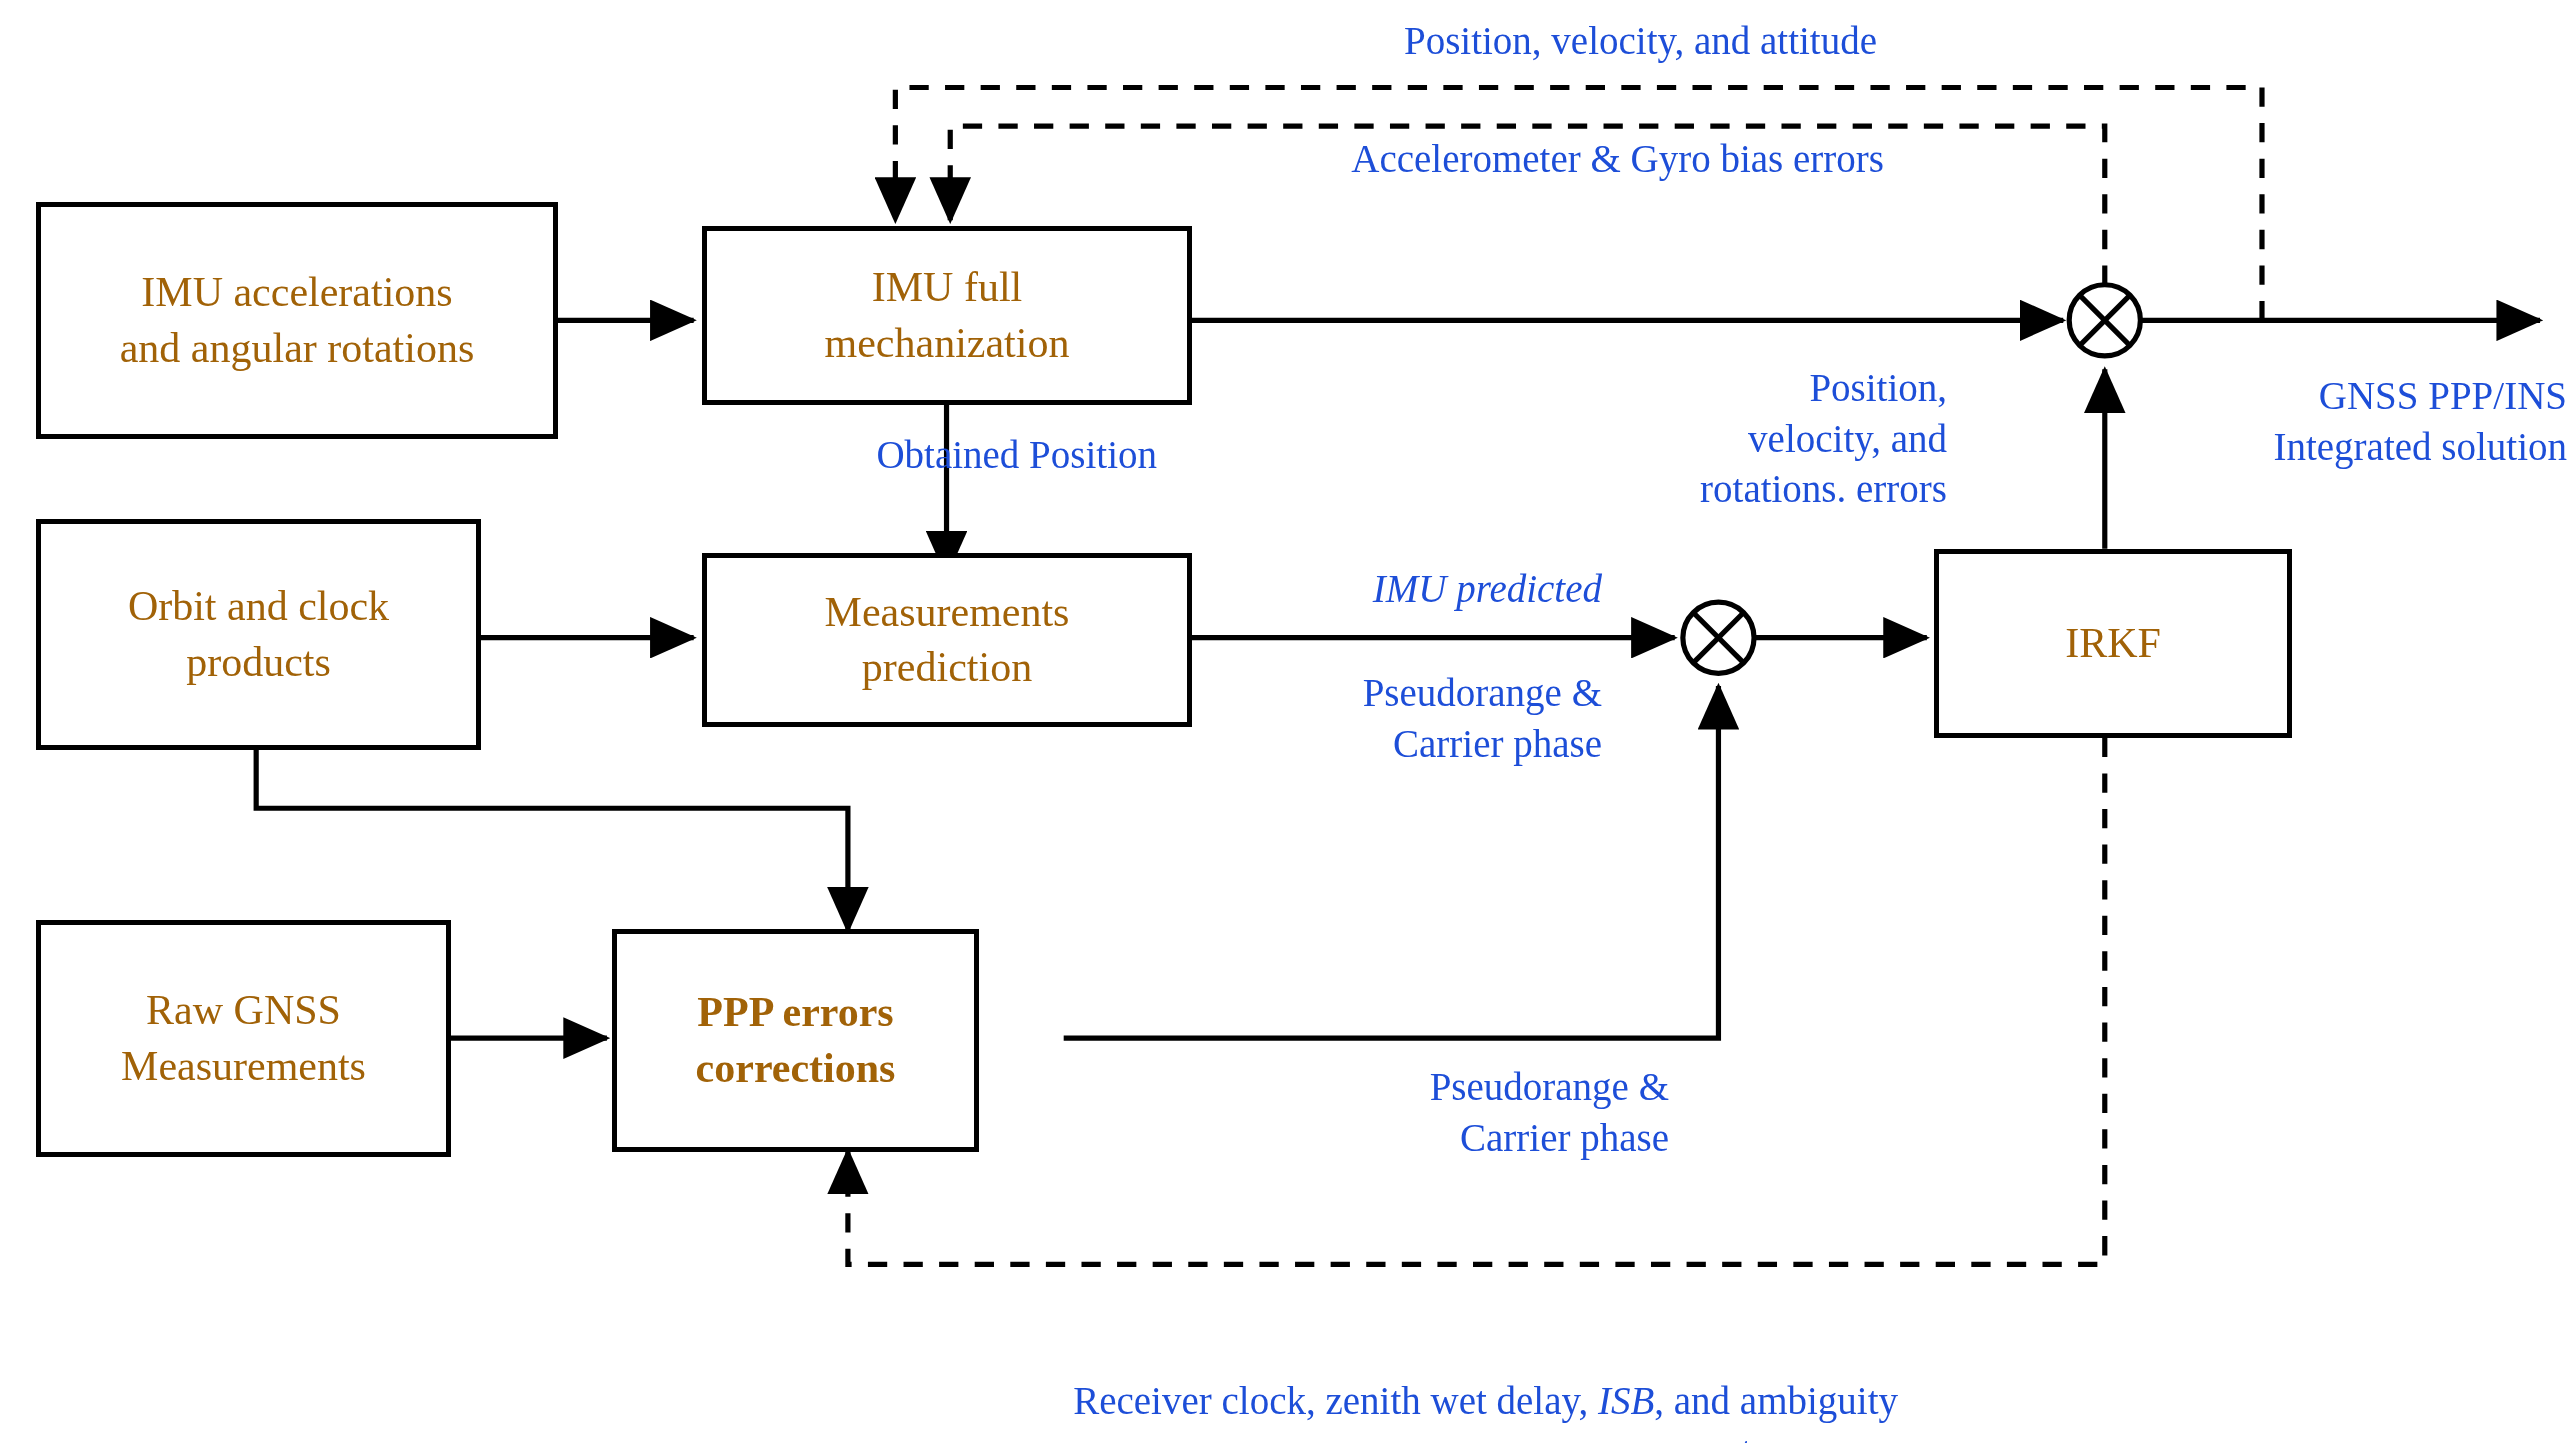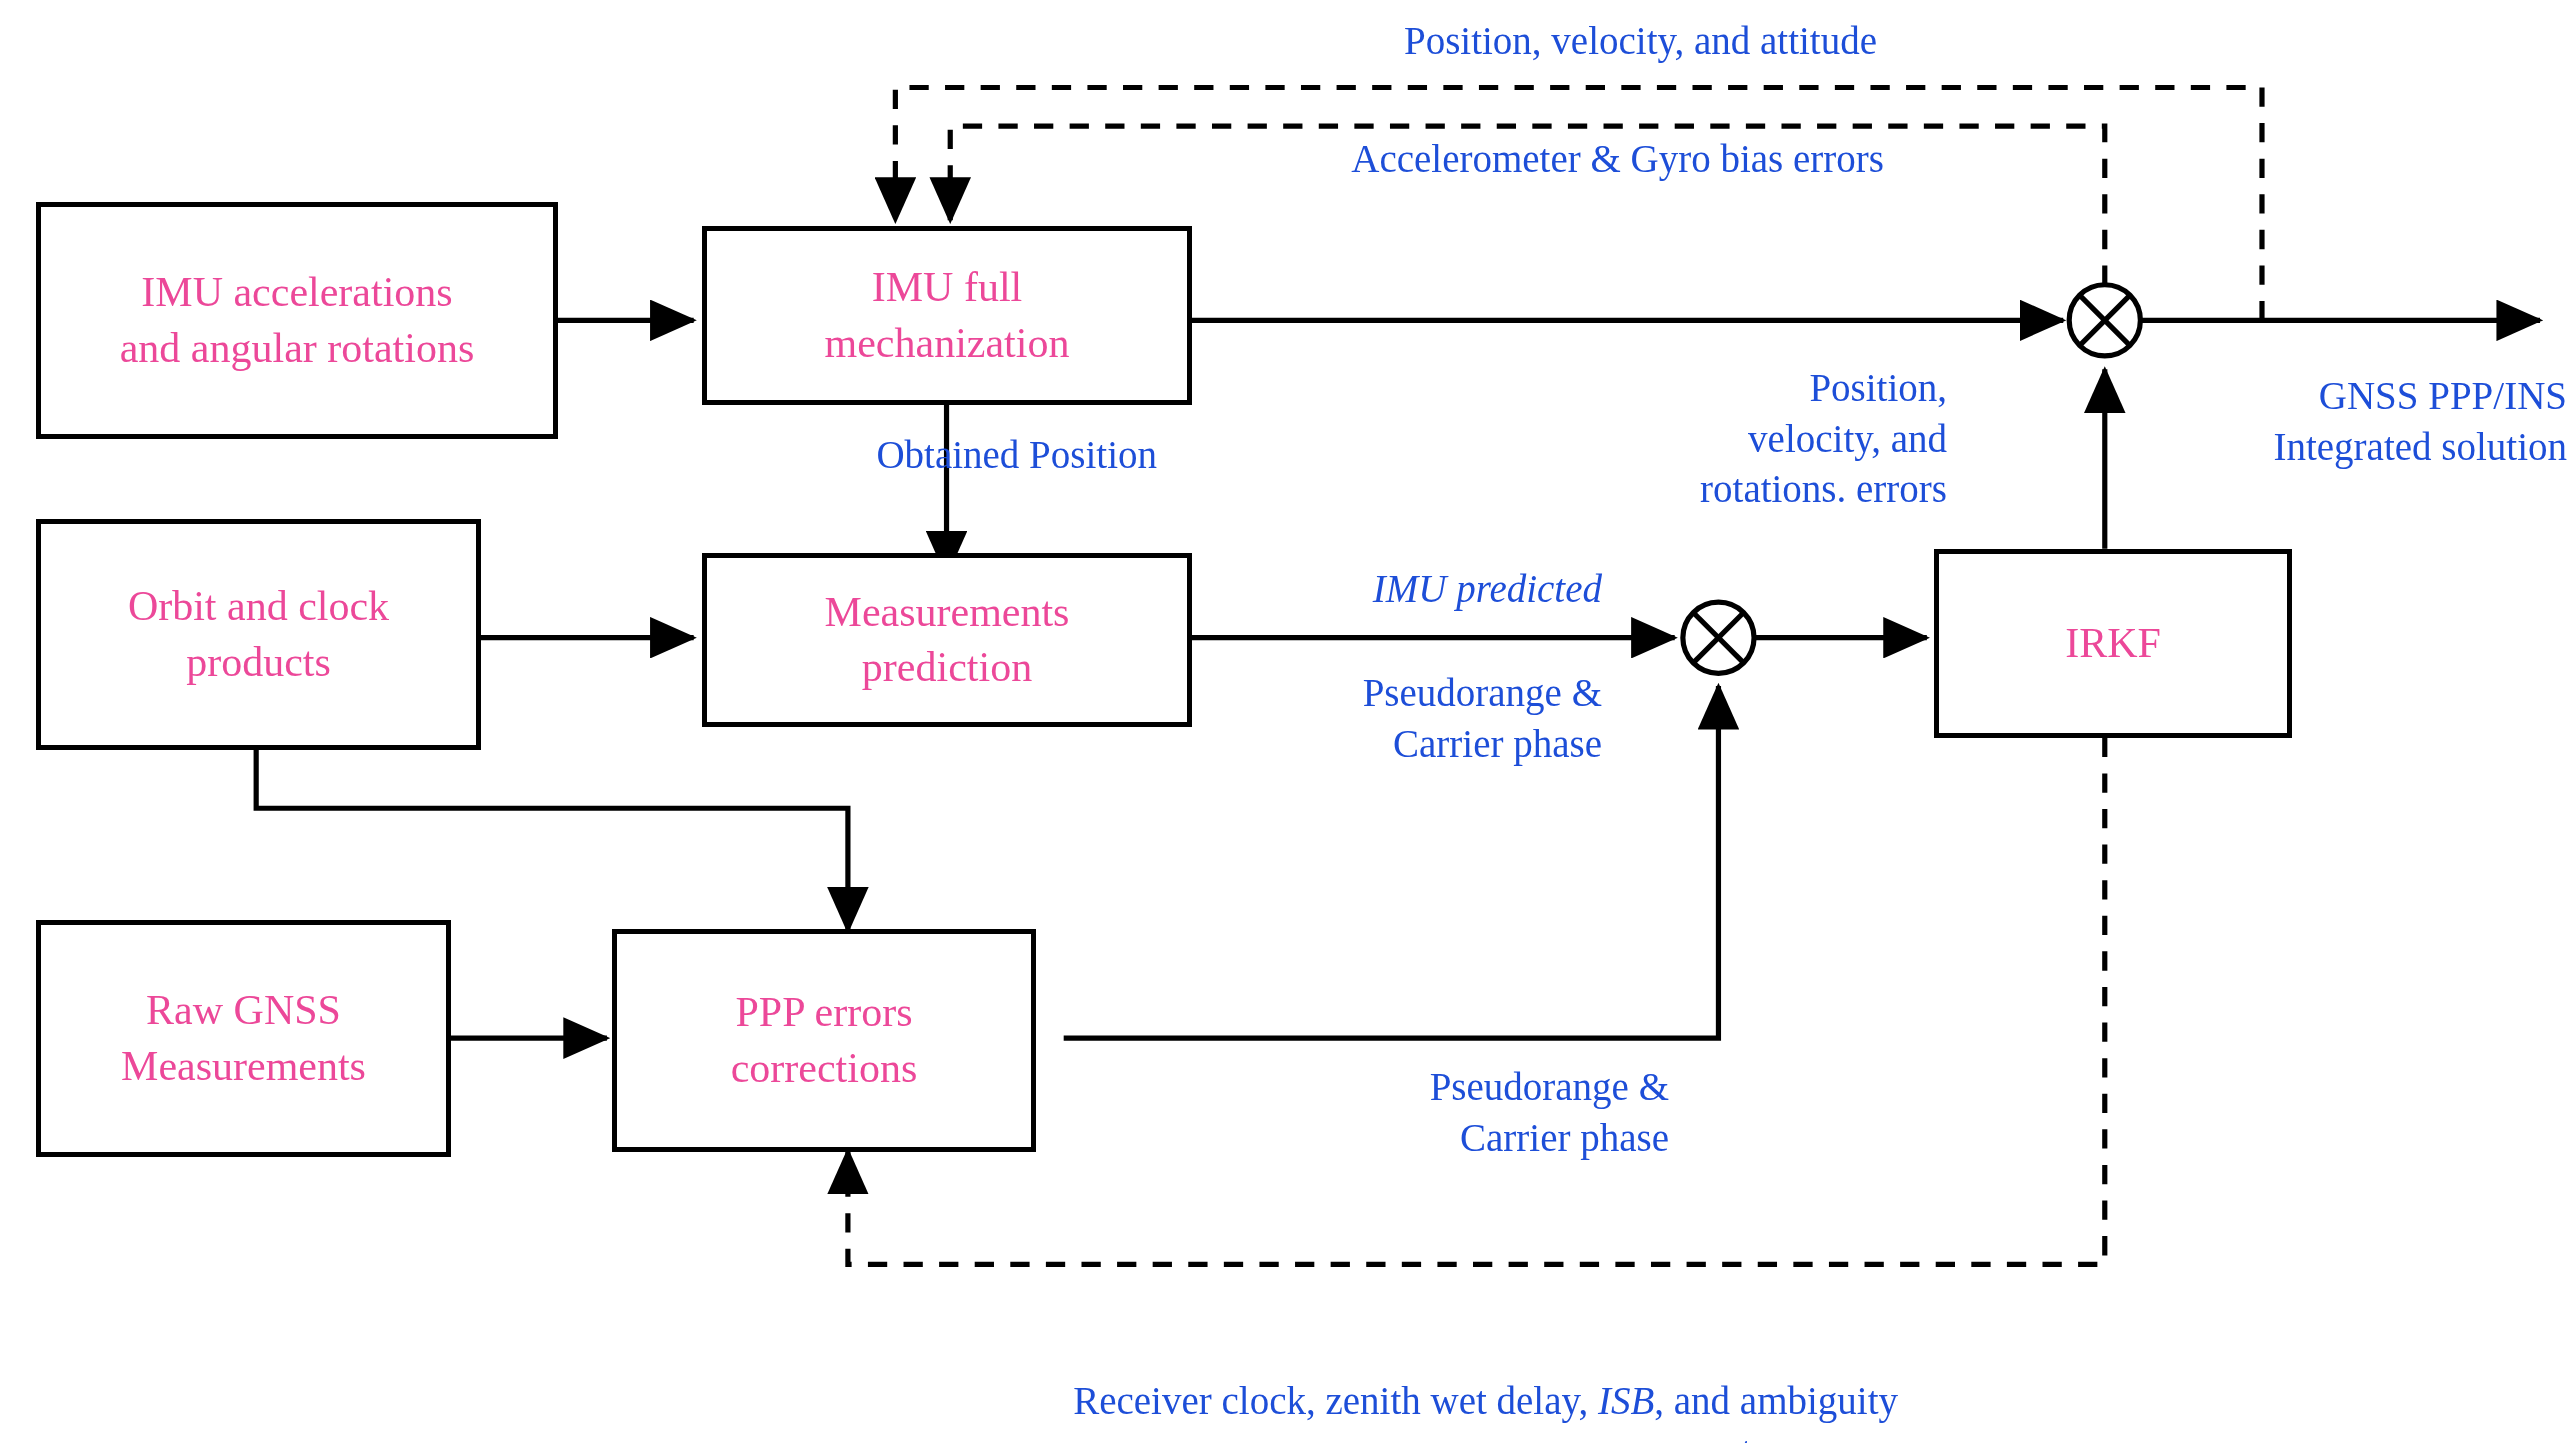--- a/index.html
+++ b/index.html
@@ -25,21 +25,21 @@
   .node-box {
     position: absolute;
     box-sizing: border-box;
     border: 5.2px solid #000000;
     background: #ffffff;
     display: flex;
     align-items: center;
     justify-content: center;
     text-align: center;
     line-height: 1.32;
-    color: #ec4899;
+    color: #a16207;
   }
   .node-label {
     display: block;
     padding: 0 7.4px;
     white-space: pre-line;
   }
   .edge-label {
     position: absolute;
     color: #1d4ed8;
     text-align: right;
@@ -127,21 +127,21 @@
   <div class="node-box fs-big" style="left:702px; top:553px; width:490px; height:174px;">
     <span class="node-label">Measurements
 prediction</span>
   </div>
 
   <div class="node-box fs-big" style="left:36px; top:920px; width:415px; height:237px;">
     <span class="node-label">Raw GNSS
 Measurements</span>
   </div>
 
-  <div class="node-box fs-big" style="left:612px; top:929px; width:424px; height:223px;">
+  <div class="node-box fs-big" style="left:612px; top:929px; width:367px; height:223px;font-weight:bold;">
     <span class="node-label">PPP errors
 corrections</span>
   </div>
 
   <div class="node-box fs-big" style="left:1934px; top:549px; width:358px; height:189px;">
     <span class="node-label">IRKF</span>
   </div>
 
   <div class="edge-label fs-mid" style="left:1135px; top:16.3px; width:742px;">Position, velocity, and attitude</div>
 

